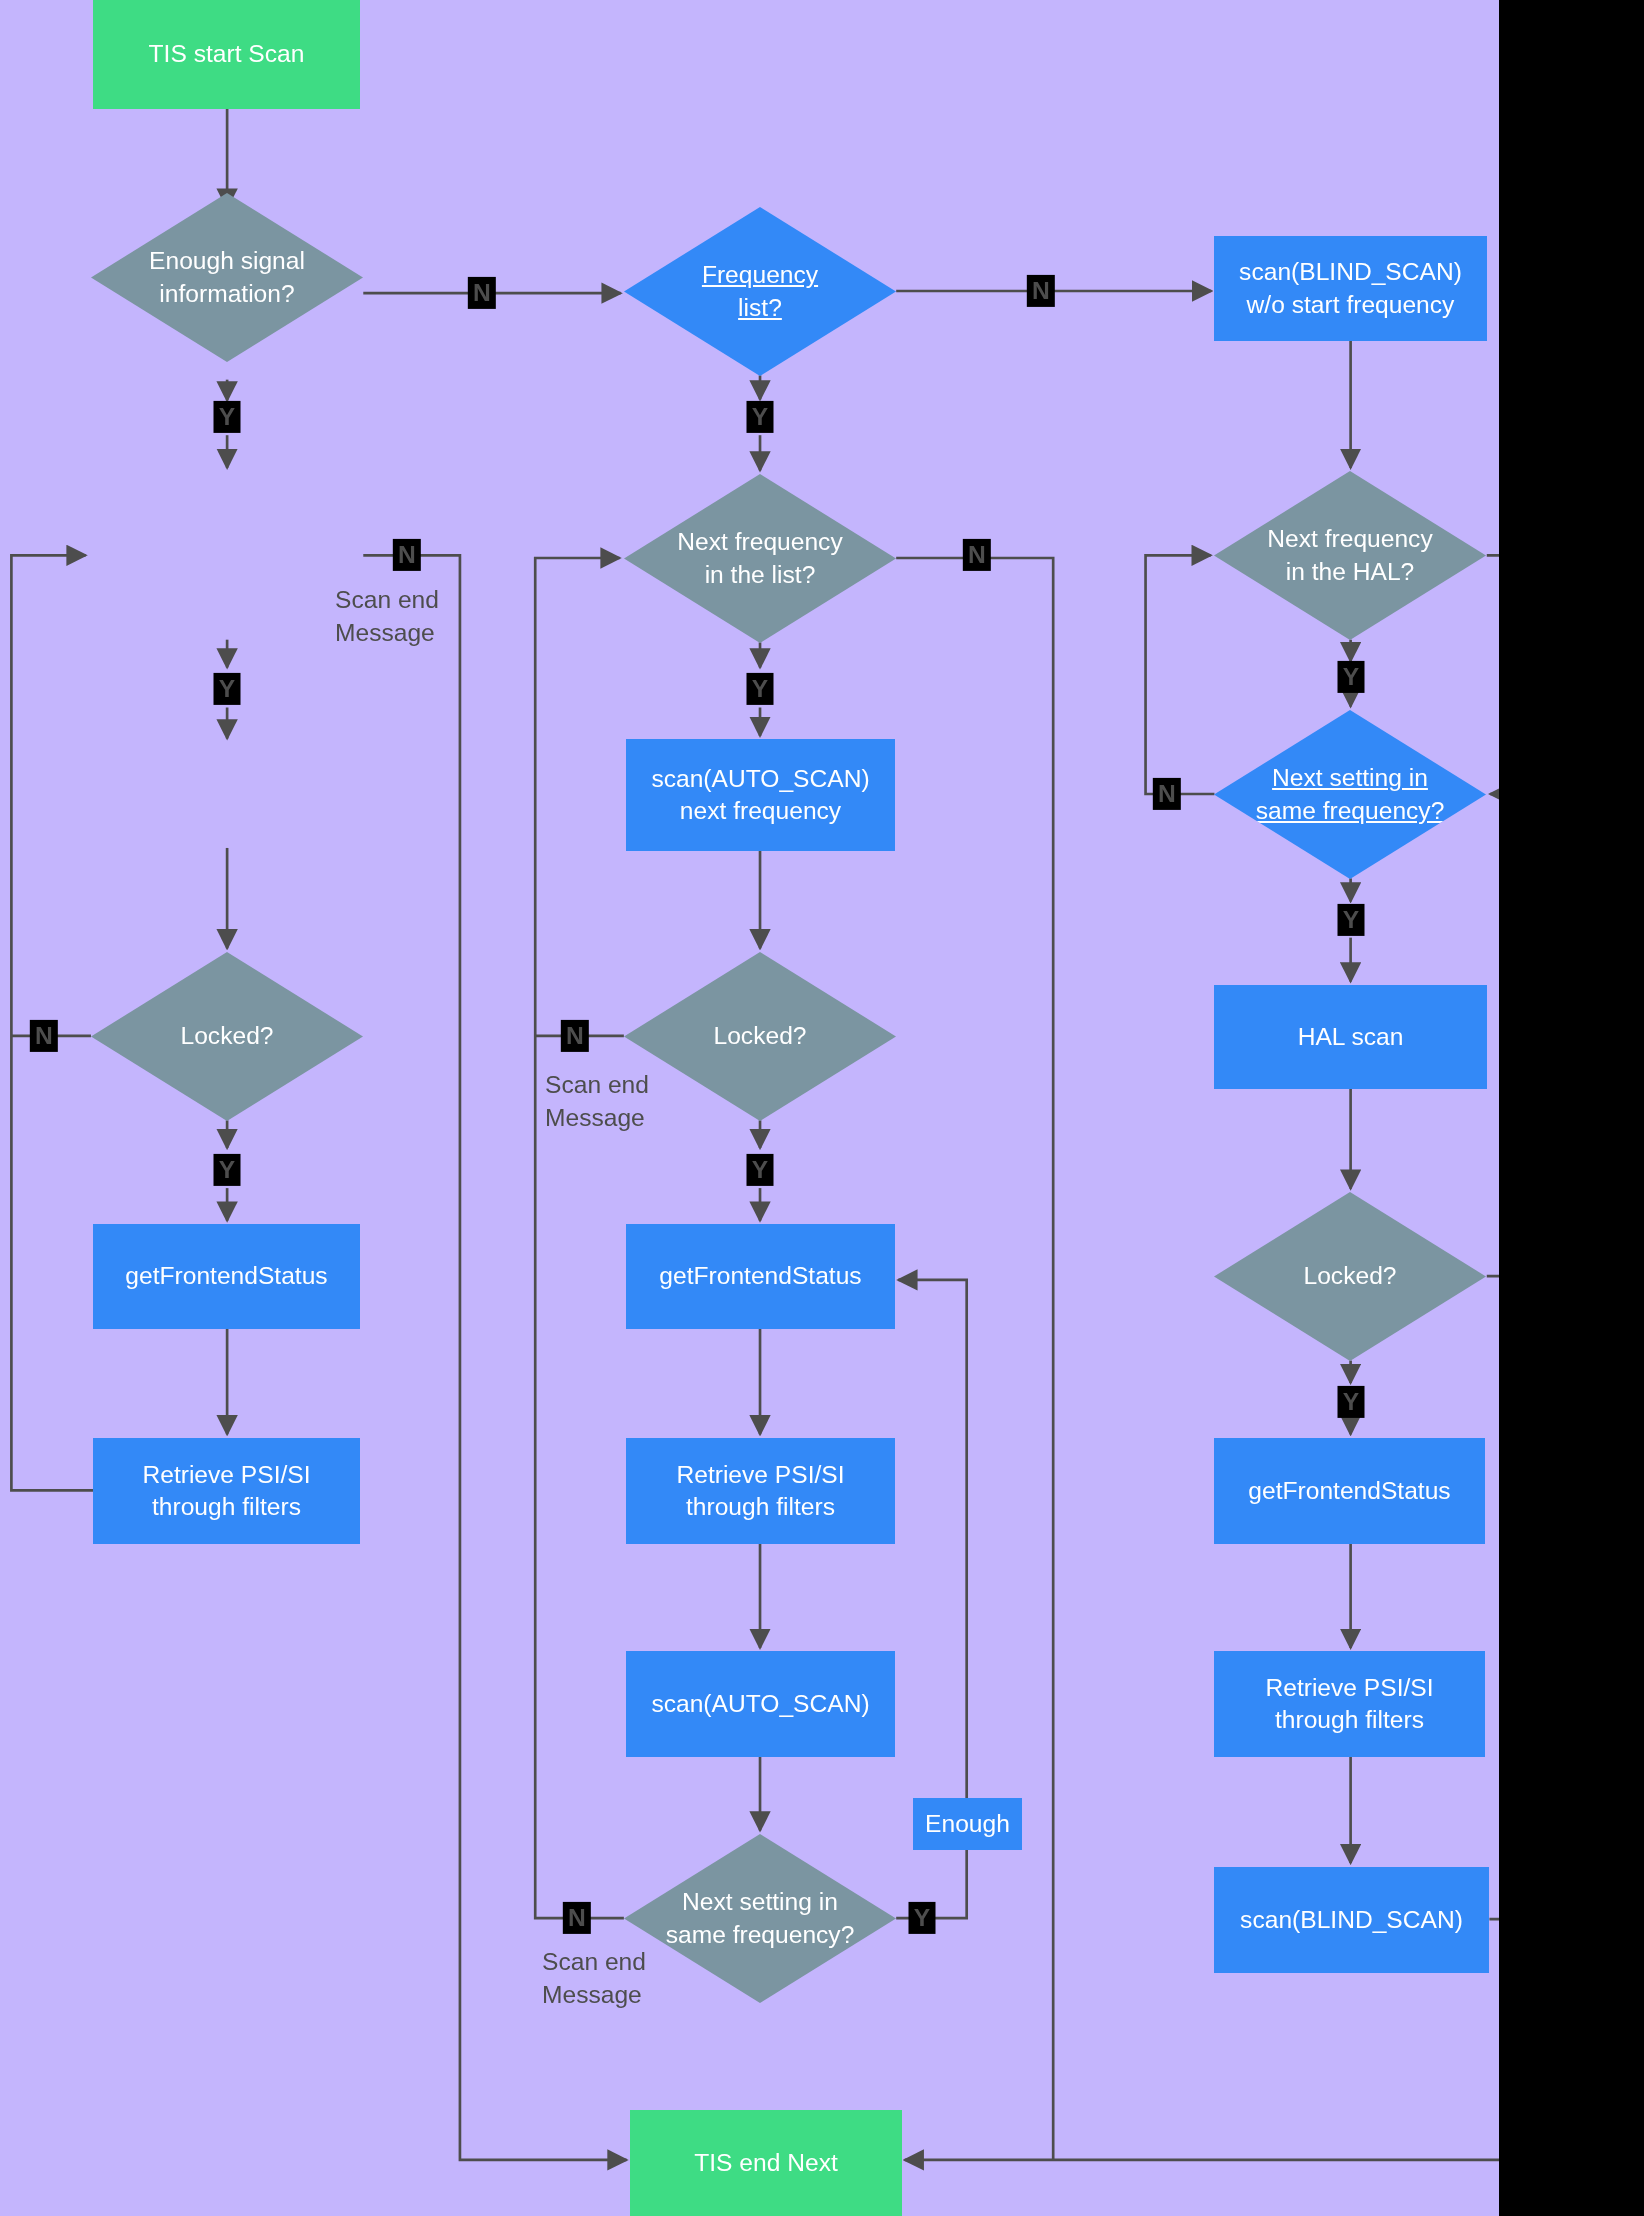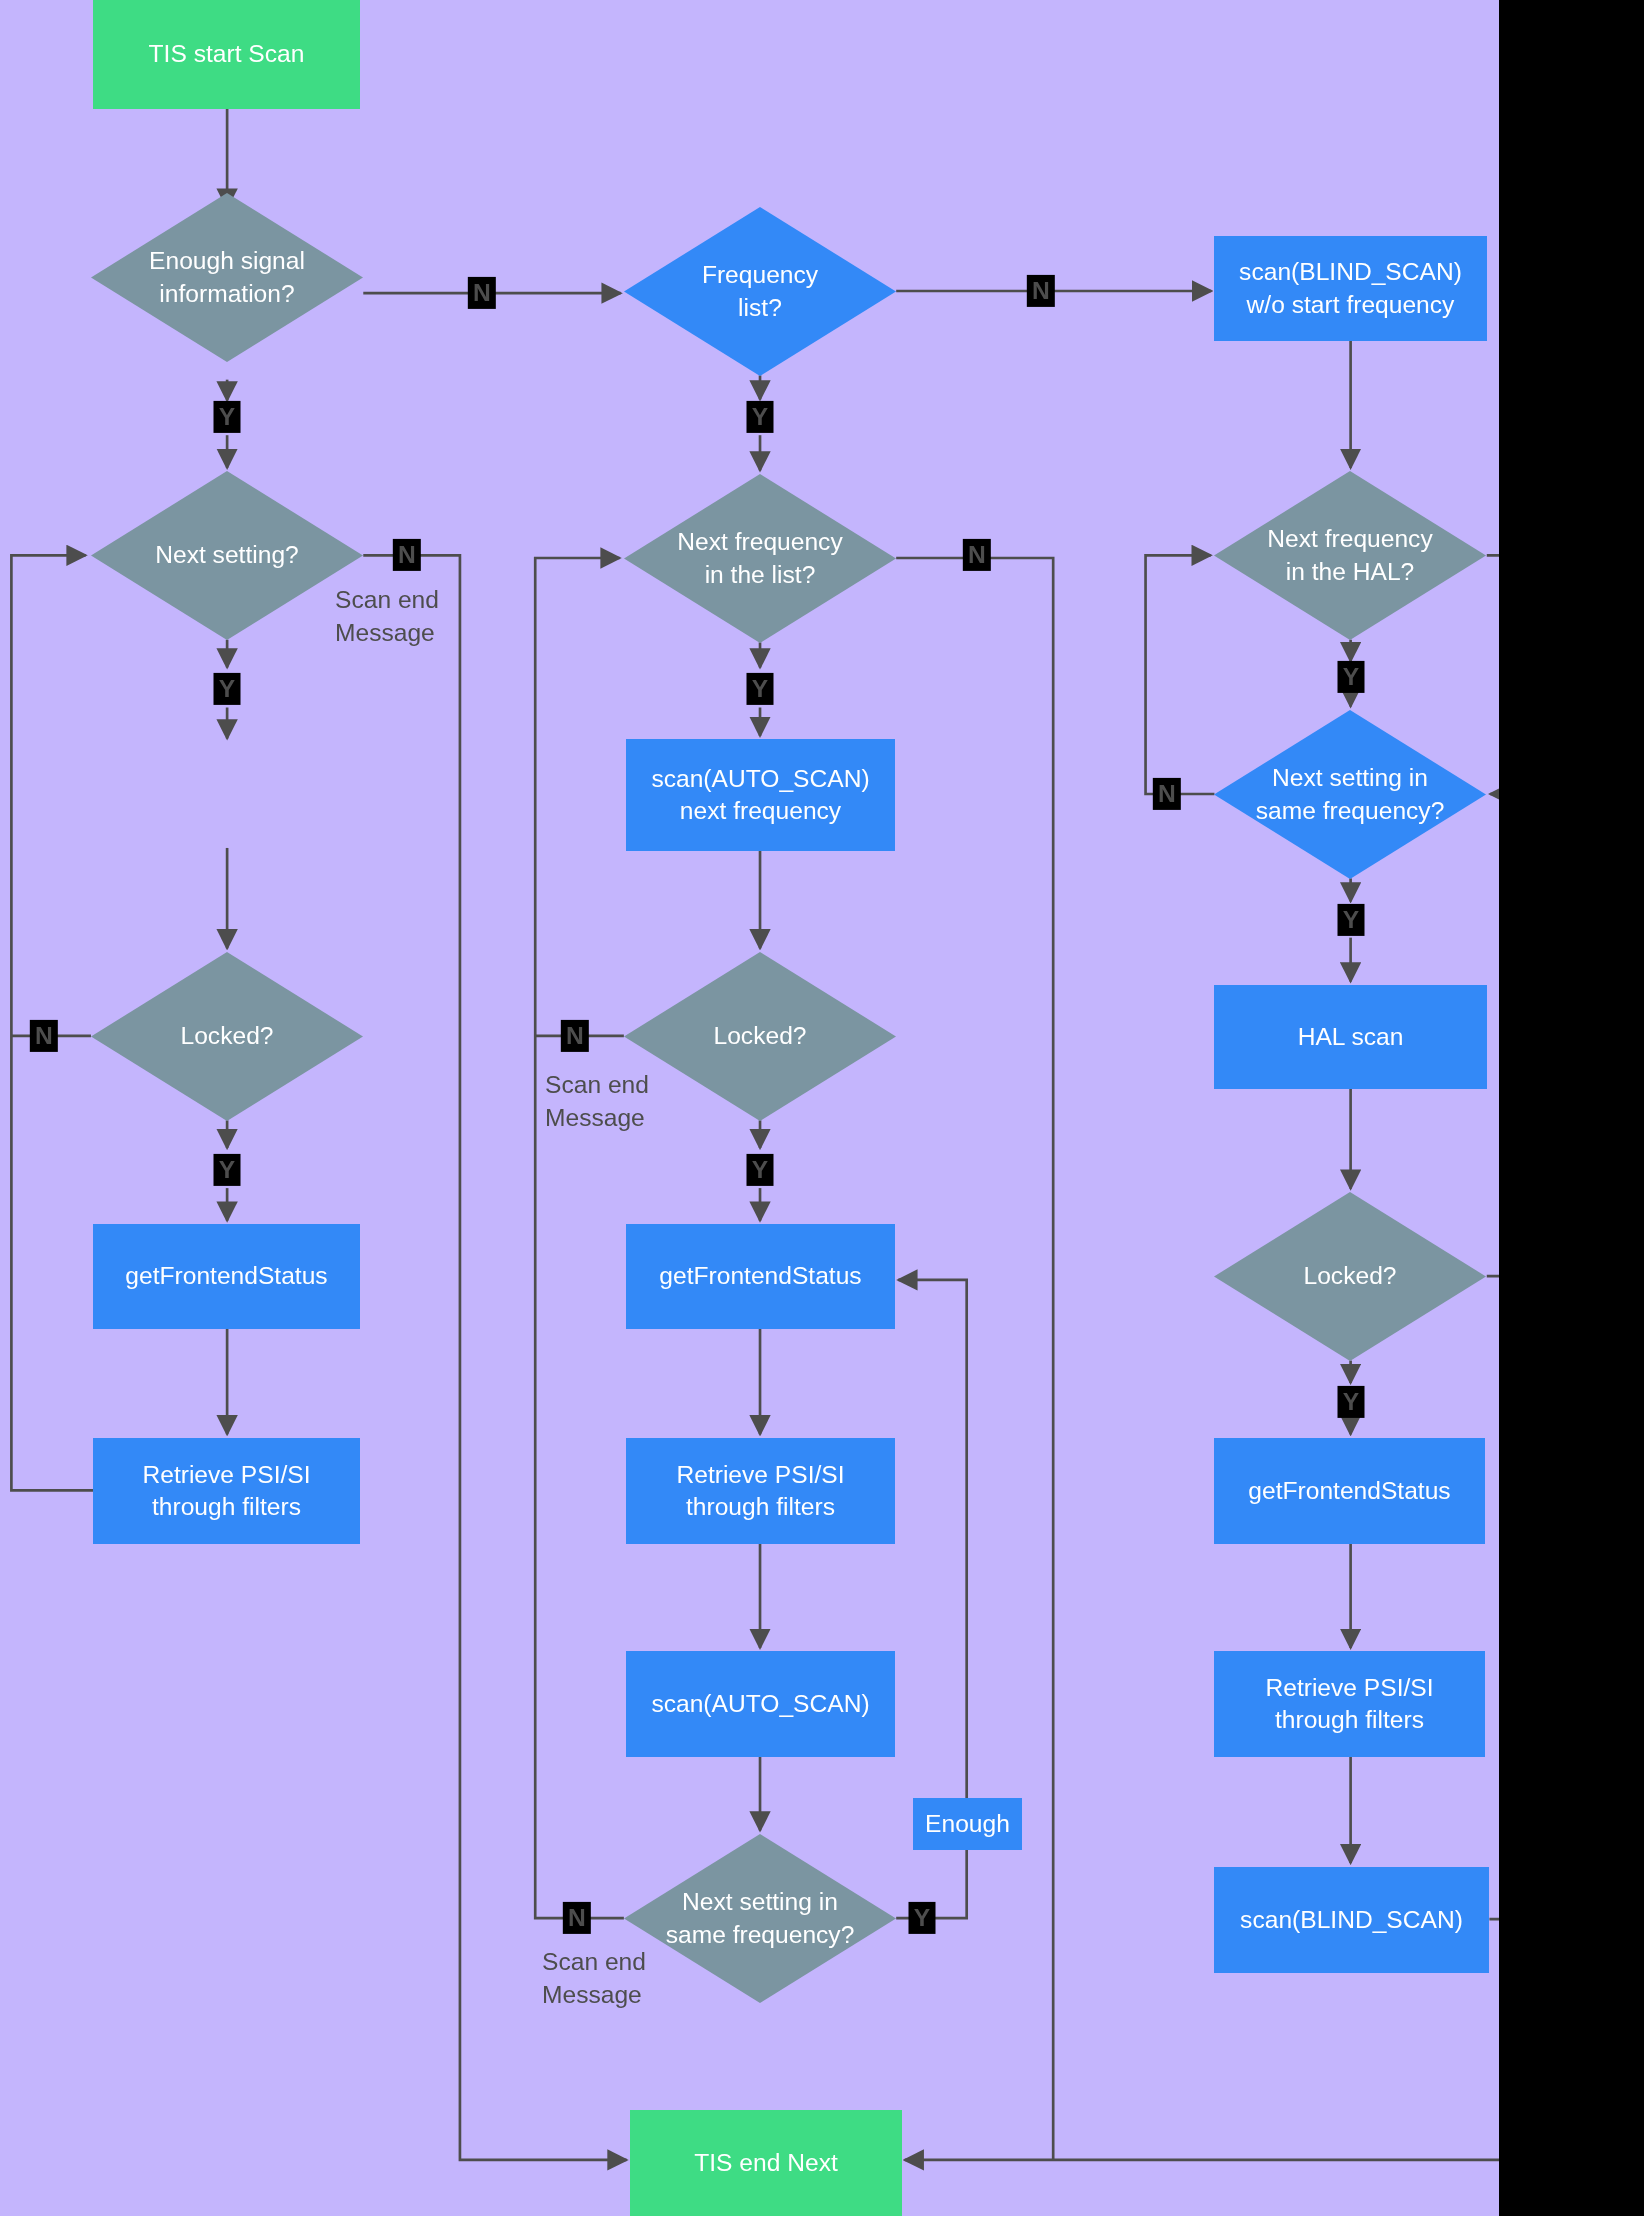--- a/index.html
+++ b/index.html
@@ -6,21 +6,21 @@
   body{width:1645px;height:2216px;font-family:"Liberation Sans",sans-serif;}
   .stage{position:relative;width:1499px;height:2216px;background:#c4b5fd;overflow:hidden;}
   svg.wires{position:absolute;left:0;top:0;width:1645px;height:2216px;}
   .node{position:absolute;display:flex;align-items:center;justify-content:center;
         color:#FFFFFF;font-size:24.6px;line-height:1.32;text-align:center;}
   .node .node-label{white-space:pre-line;}
   .rect-start{background:#3EDC84;}
   .rect-process{background:#3389F7;}
   .diamond{clip-path:polygon(50% 0,100% 50%,50% 100%,0 50%);}
   .diamond-gray{background:#7B95A1;}
-  .diamond-blue{background:#3389F7;}
+  .diamond-blue{background:#3389F7;text-decoration:underline;}
   .edge-label{position:absolute;transform:translate(-50%,-50%);color:#4D4D4D;
         font-size:24.6px;font-weight:700;background:#000;padding:2.1px 5.3px;white-space:pre;}
   .note-label{position:absolute;color:#4D4D4D;font-size:24.6px;font-weight:400;
         line-height:1.35;white-space:pre-line;text-align:left;}
 </style>
 </head>
 <body>
 
 <div class="stage">
 
@@ -86,23 +86,20 @@
     <span class="node-label">Enough signal
 information?</span>
   </div>
   <div class="node diamond diamond-blue" style="left:624px;top:207px;width:272px;height:169px">
     <span class="node-label">Frequency
 list?</span>
   </div>
   <div class="node rect-process" style="left:1214px;top:236px;width:273px;height:105px">
     <span class="node-label">scan(BLIND_SCAN)
 w/o start frequency</span>
-  </div>
-  <div class="node diamond diamond-gray" style="left:91px;top:471px;width:272px;height:169px">
-    <span class="node-label">Next setting?</span>
   </div>
   <div class="node diamond diamond-gray" style="left:624px;top:474px;width:272px;height:169px">
     <span class="node-label">Next frequency
 in the list?</span>
   </div>
   <div class="node diamond diamond-gray" style="left:1214px;top:471px;width:272px;height:169px">
     <span class="node-label">Next frequency
 in the HAL?</span>
   </div>
   <div class="node rect-process" style="left:626px;top:739px;width:269px;height:112px">

